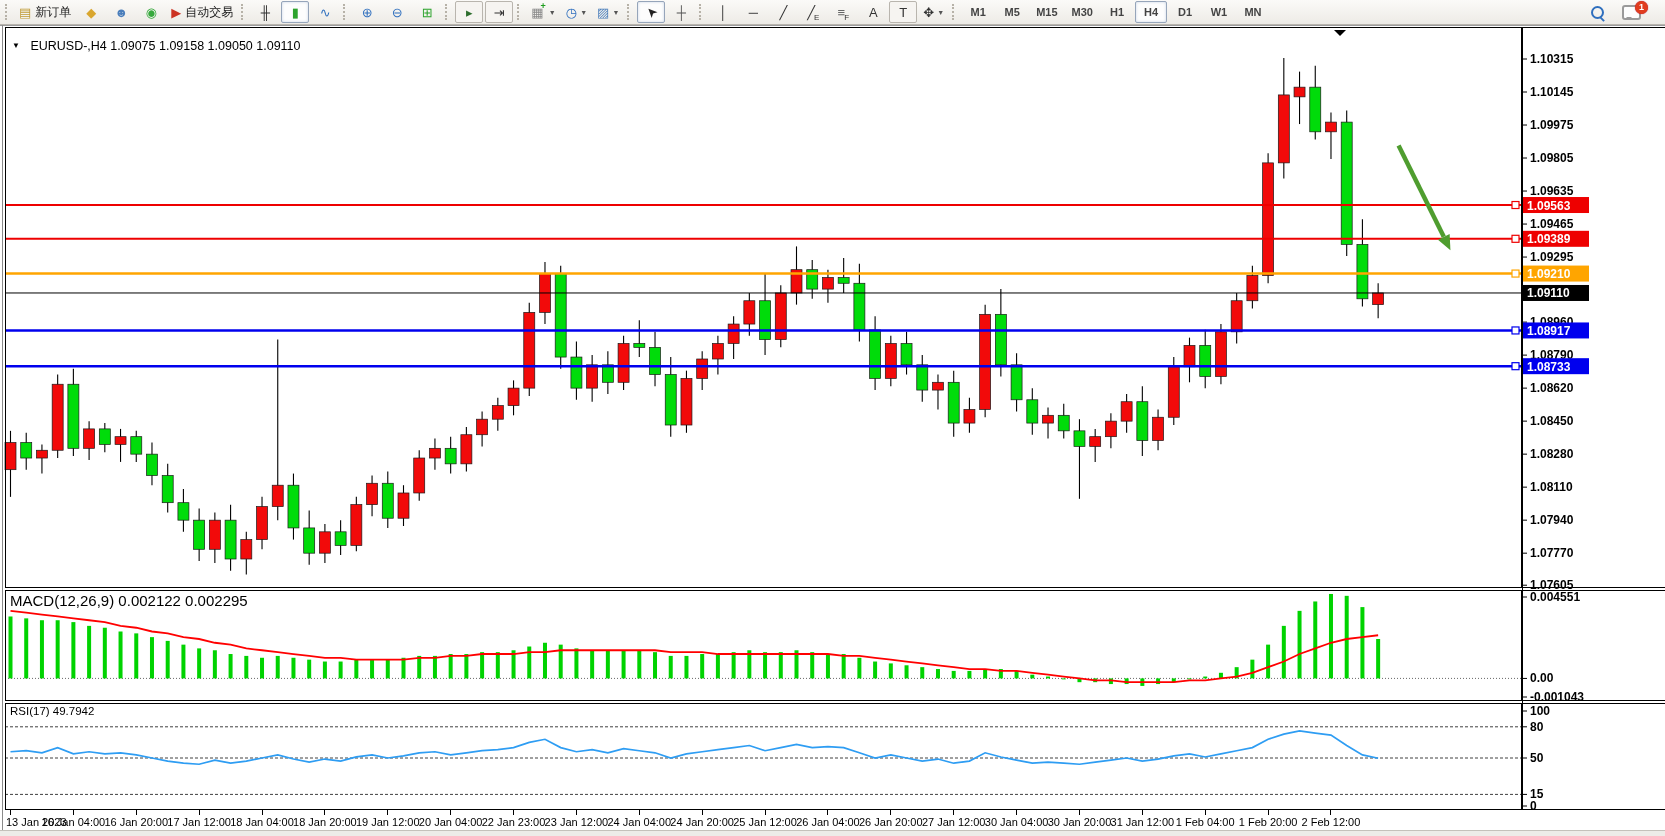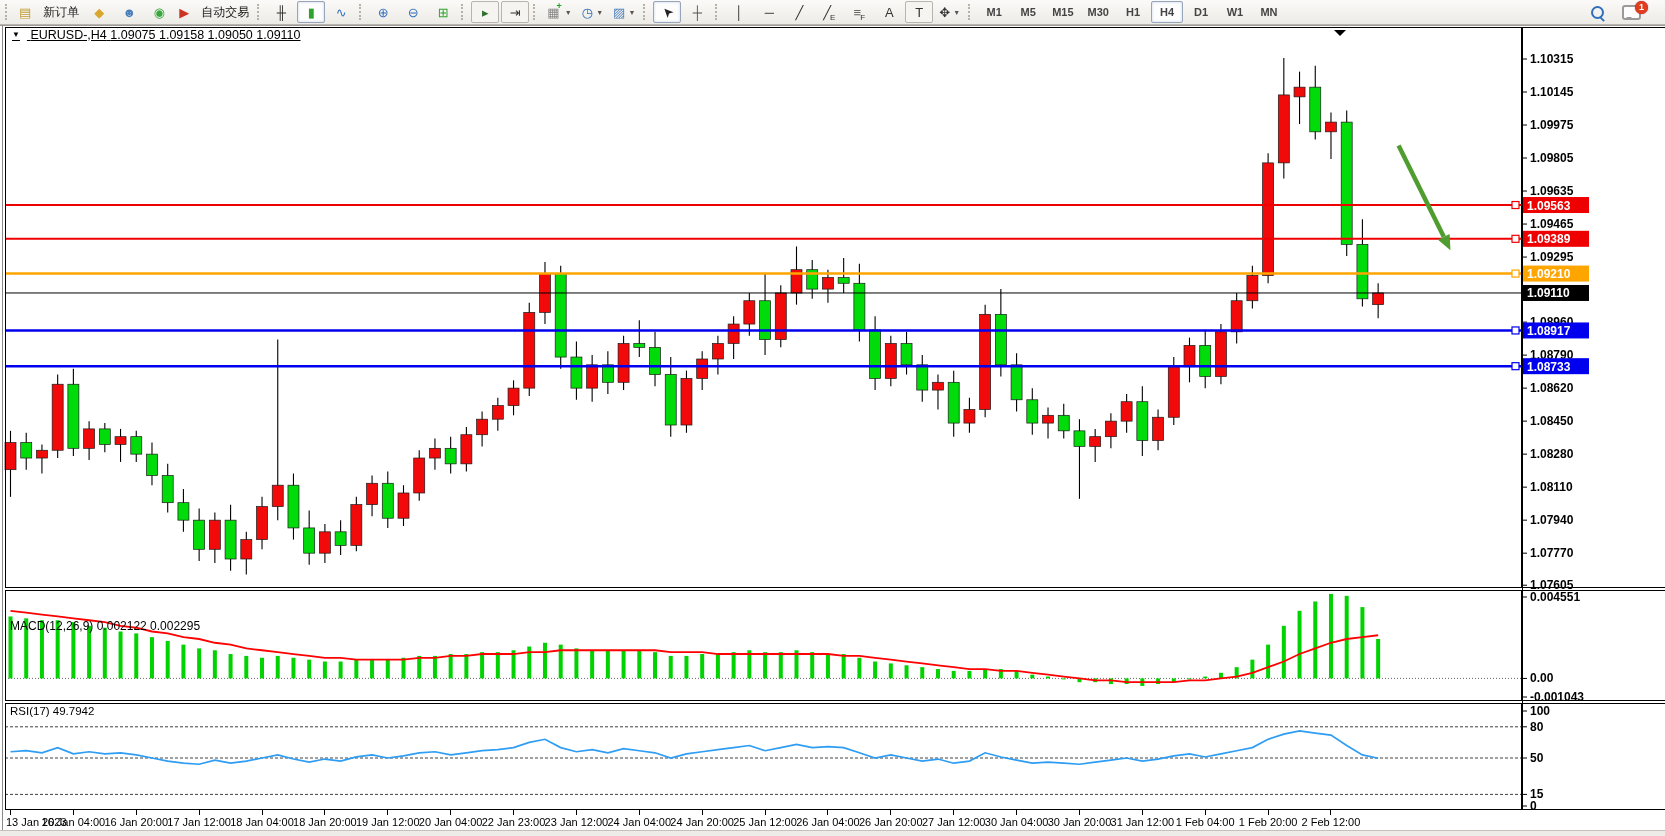--- a/index.html
+++ b/index.html
@@ -9,21 +9,21 @@
   .toolbar{position:absolute;top:0;left:0;right:0;height:25px;box-sizing:border-box;
            background:linear-gradient(#fbfaf8,#edebe6);border-bottom:1px solid #b9b5ae;
            display:flex;align-items:center;padding:0 2px;z-index:5;}
   .grip{width:3px;height:16px;margin:0 4px 0 3px;border-left:2px dotted #b7b2a8;}
   .tbtn{height:20px;min-width:20px;display:flex;align-items:center;justify-content:center;
         padding:0 3px;margin:0 1px;border:1px solid transparent;border-radius:2px;
         font-size:13px;line-height:1;color:#333;cursor:default;user-select:none;}
   .tbtn.active{background:#fdfdfd;border-color:#96a5ba;box-shadow:inset 0 0 3px #c8d4e4;}
   .tbtn.boxed{border-color:#b9b5ae;background:#f6f4f1;}
   .tbtn .glyph{display:inline-block;}
-  .tbtn .lbl{font-size:12px;color:#1a1a1a;margin-left:12px;white-space:nowrap;}
+  .tbtn .lbl{font-size:12px;color:#1a1a1a;margin-left:4px;white-space:nowrap;}
   .tbtn .sub{font-size:8px;color:#333;margin-left:-1px;align-self:flex-end;}
   .tbtn .plus{font-size:9px;font-weight:bold;color:#1f9e1f;margin-left:-3px;align-self:flex-start;}
   .tbtn .caret{font-size:7px;color:#555;margin-left:3px;}
   .tf-btn{font-size:11px;font-weight:bold;color:#444;padding:0 5px;}
   .tb-spacer{flex:1;}
   .search-wrap{display:flex;align-items:center;margin-right:6px;}
   .mag{position:relative;width:9px;height:9px;border:2px solid #2f6fbe;border-radius:50%;display:inline-block;}
   .mag::after{content:"";position:absolute;width:2px;height:6px;background:#2f6fbe;
               left:8px;top:8px;transform:rotate(-45deg);}
   .chat{position:relative;width:15px;height:11px;border:2px solid #9a9a9a;border-radius:3px;
@@ -31,23 +31,23 @@
   .chat::after{content:"";position:absolute;left:2px;bottom:-5px;border:3px solid transparent;
                border-top-color:#9a9a9a;}
   .badge{position:absolute;top:-6px;right:-9px;min-width:13px;height:13px;border-radius:50%;
          background:#e03c1e;color:#fff;font-size:9px;font-weight:bold;line-height:13px;
          text-align:center;box-shadow:0 0 1px #903;}
   
   .workspace{position:absolute;top:25px;left:0;right:0;bottom:0;background:#fff;}
   .workspace svg{position:absolute;top:0;left:0;}
   svg text{font-family:"Liberation Sans",sans-serif;}
   .ovl{position:absolute;color:#000;white-space:nowrap;z-index:3;}
-  .chart-title{top:3px;left:12px;font-size:12.5px;text-decoration:underline;}
+  .chart-title{top:14px;left:12px;font-size:12.5px;}
   .chart-title .tri{font-size:8px;vertical-align:2px;margin-right:7px;}
-  .macd-label{top:594px;left:10px;font-size:12px;}
+  .macd-label{top:567px;left:10px;font-size:15px;}
   .rsi-label{top:680px;left:10px;font-size:11.5px;}
 </style>
 </head>
 <body>
 
 <div class="app">
 
   <div class="toolbar" id="toolbar">
 
     <div class="grip"></div>

